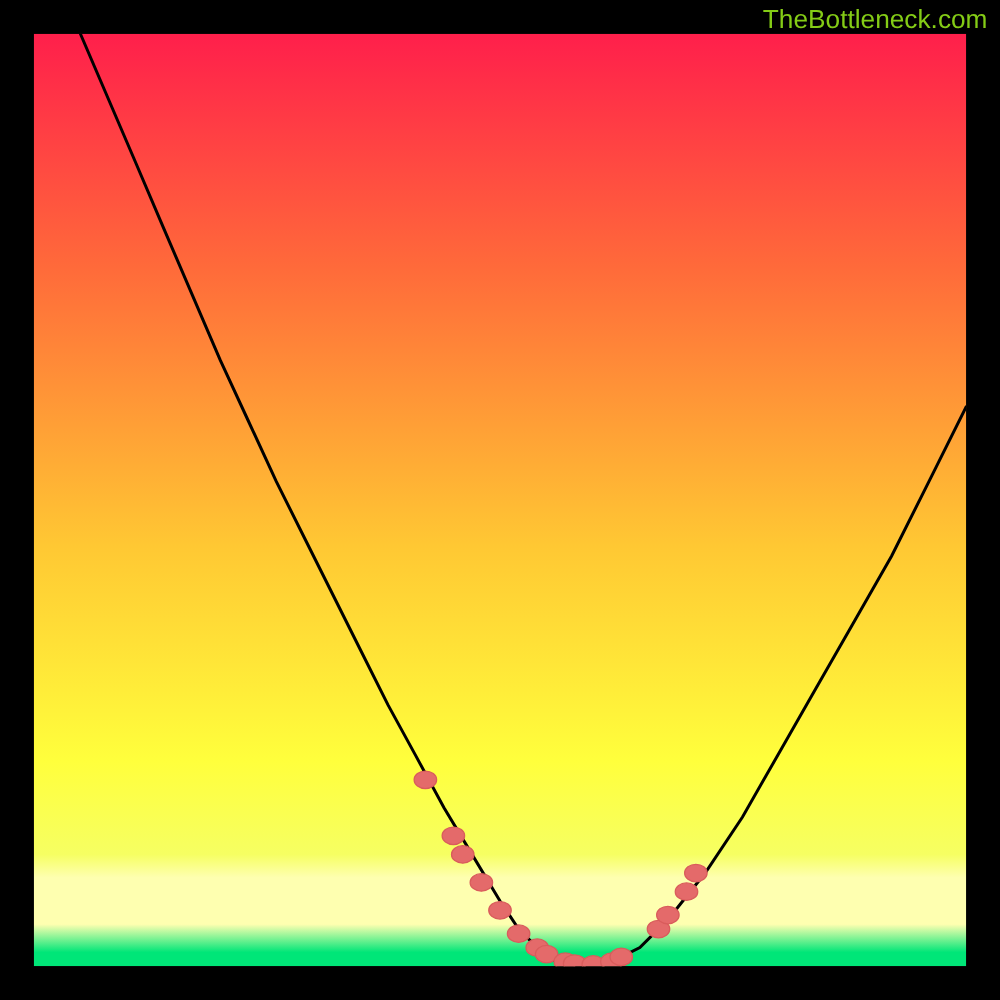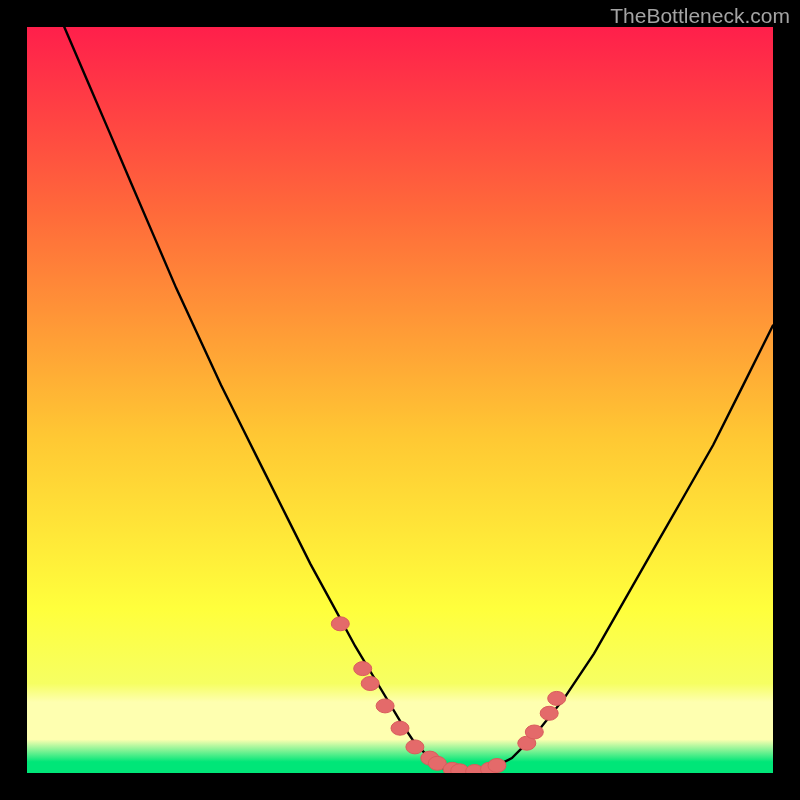--- a/index.html
+++ b/index.html
@@ -24,21 +24,21 @@
     top: 0;
     width: 746px;
     height: 746px;
   }
   .watermark {
     position: absolute;
     top: 4px;
     right: 10px;
     font-family: Arial, Helvetica, sans-serif;
     font-size: 21px;
-    color: #a3a3a3;
+    color: #84cc16;
     letter-spacing: 0px;
     font-weight: 500;
   }
   svg {
     display: block;
   }
 </style>
 </head>
 <body>
 

